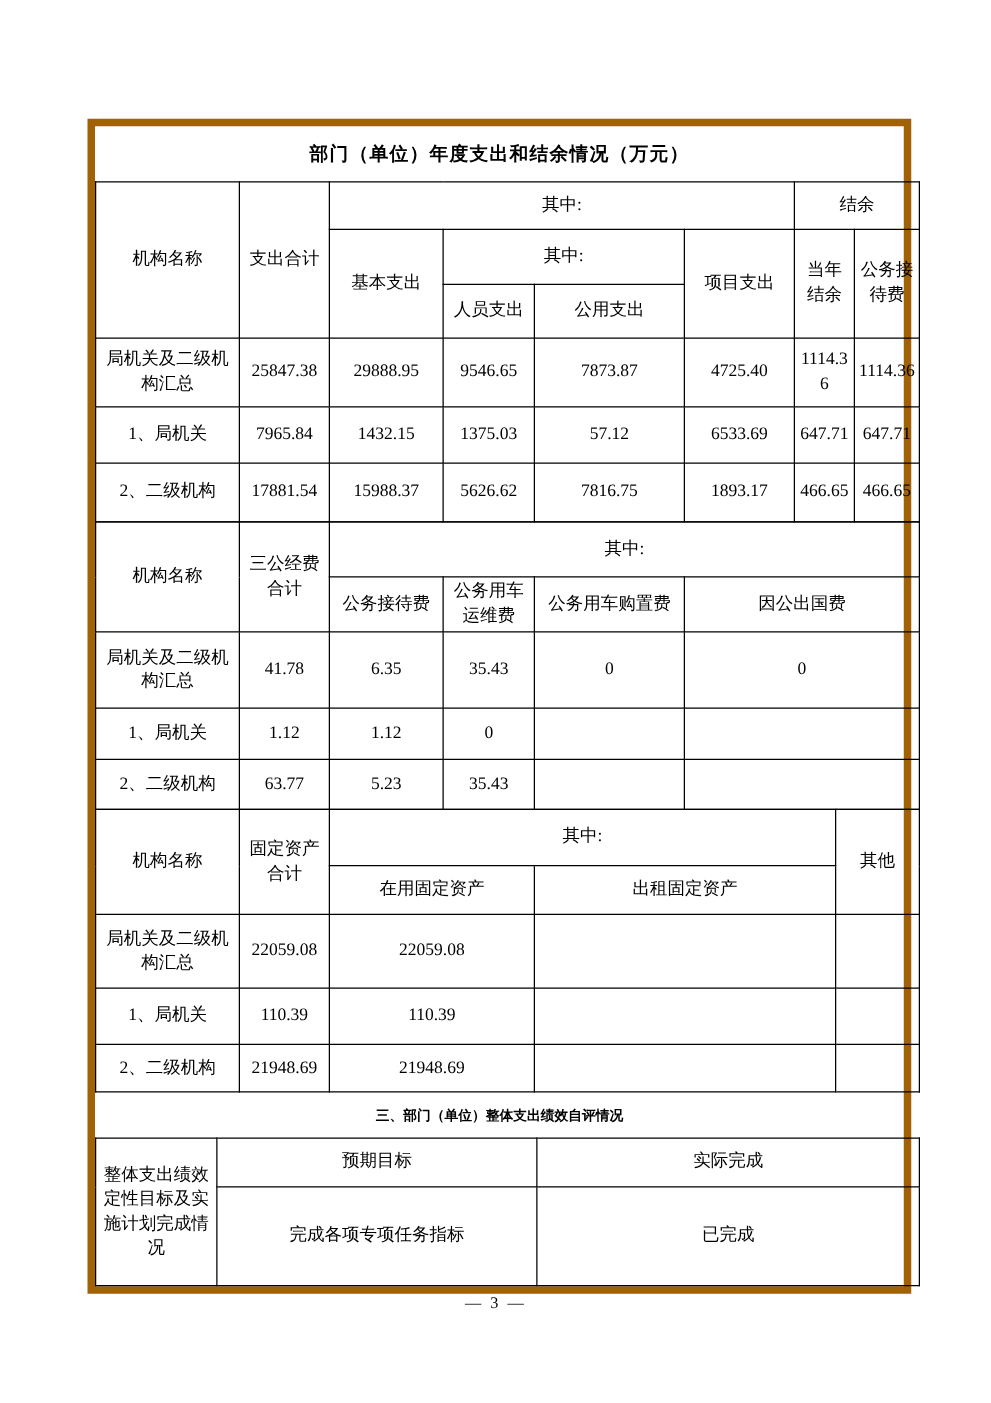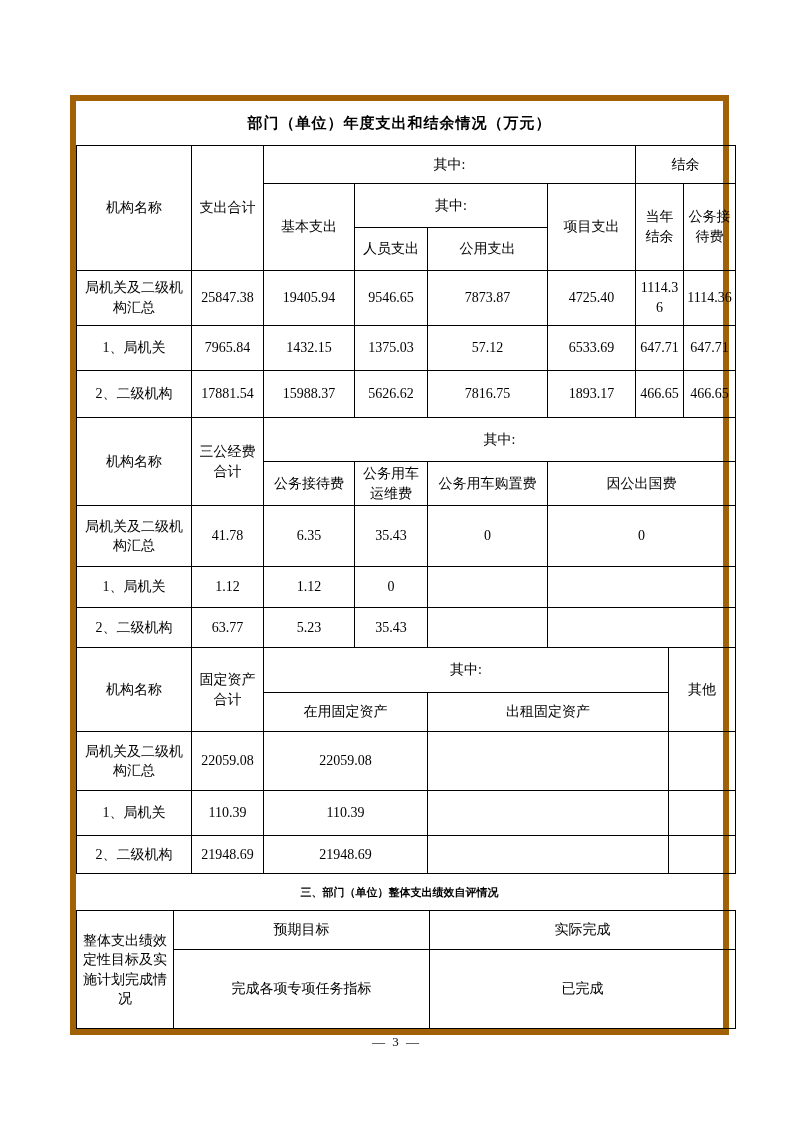--- a/index.html
+++ b/index.html
@@ -112,21 +112,21 @@
         <td rowspan="2" class="wraplabel">当年结余</td>
         <td rowspan="2" class="wraplabel">公务接待费</td>
       </tr>
       <tr style="height:43px">
         <td>人员支出</td>
         <td>公用支出</td>
       </tr>
       <tr style="height:55px">
         <td class="org">局机关及二级机构汇总</td>
         <td>25847.38</td>
-        <td>19405.94</td>
+        <td>29888.95</td>
         <td>9546.65</td>
         <td>7873.87</td>
         <td>4725.40</td>
         <td class="balance">1114.36</td>
         <td class="balance">1114.36</td>
       </tr>
       <tr style="height:45px">
         <td class="org">1、局机关</td>
         <td>7965.84</td>
         <td>1432.15</td>

